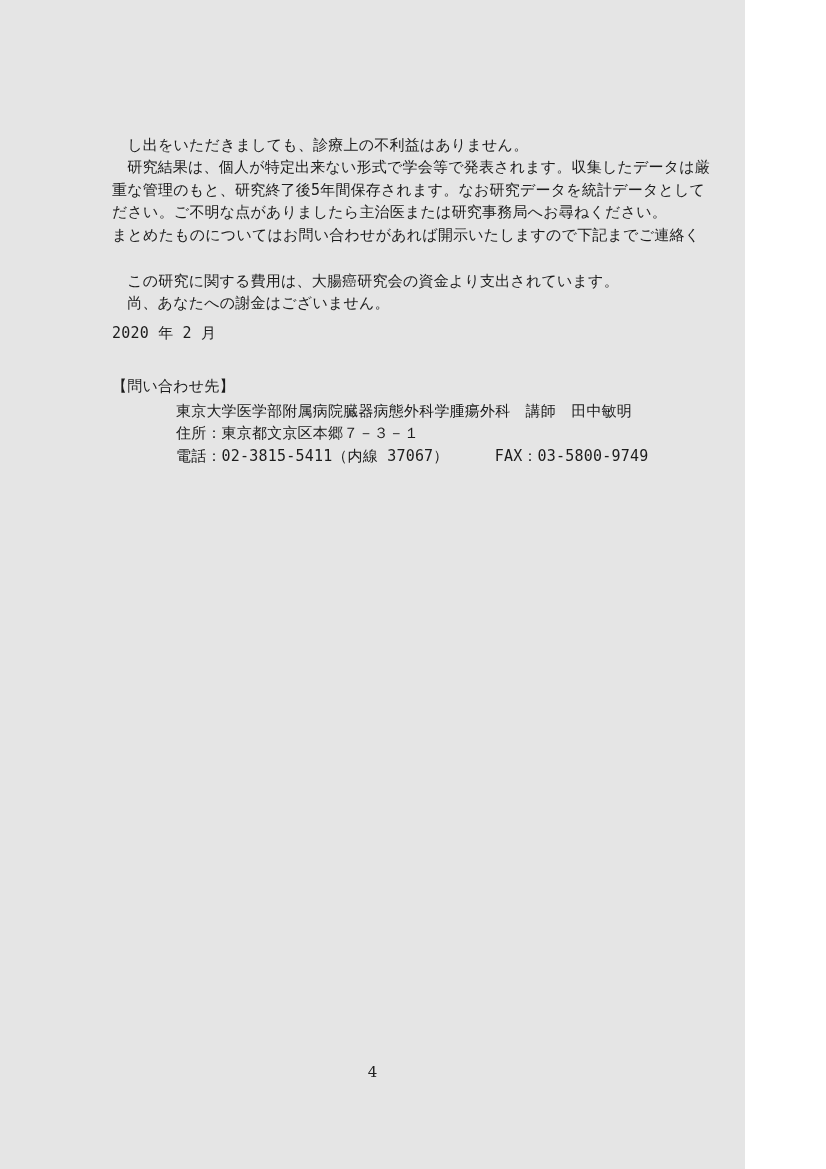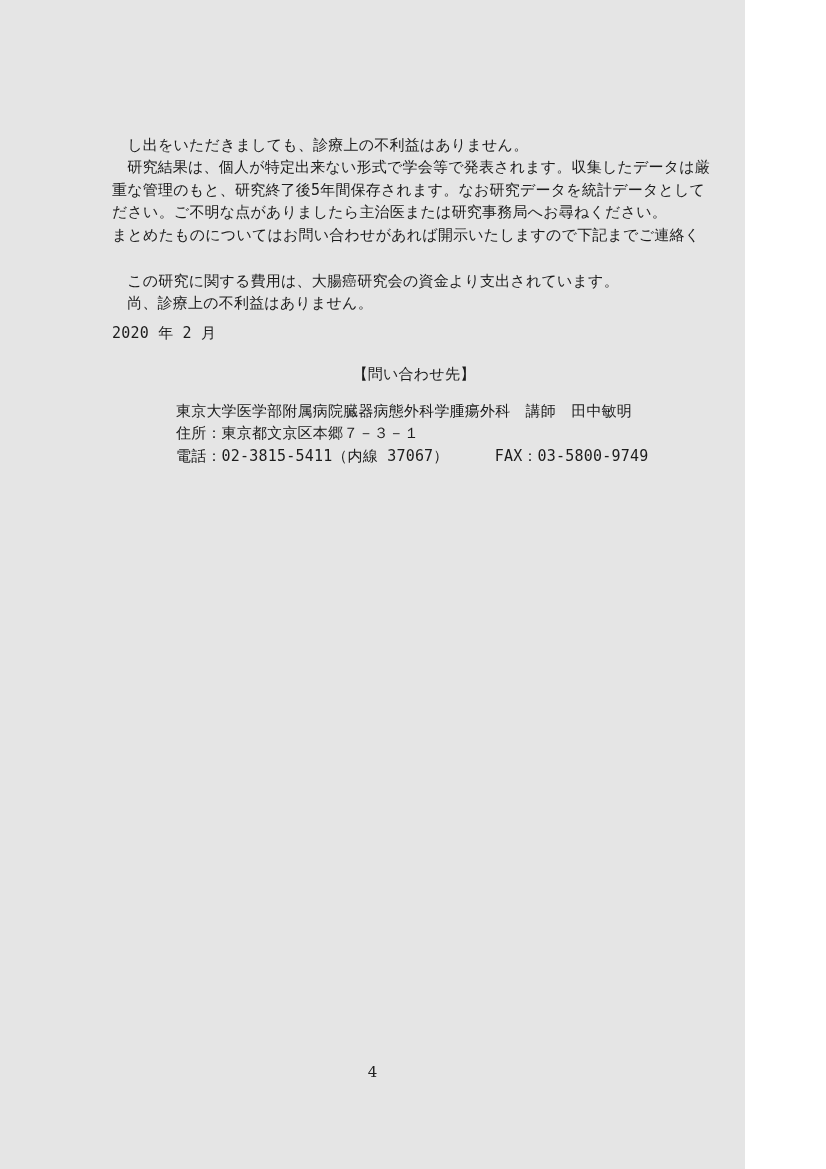--- a/index.html
+++ b/index.html
@@ -31,21 +31,21 @@
   .line {
     font-size: 15px;
     line-height: 22.4px;
     white-space: pre;
     letter-spacing: 0.2px;
   }
   .para-disclosure { top: 134px; }
   .para-funding    { top: 261px; margin-top: 9px; }
   .date-block      { top: 322px; }
   .date-line       { text-align: left; }
-  .contact-heading-block { top: 363px; text-align: center; }
+  .contact-heading-block { top: 375px; }
   .contact-lines   { top: 385px; margin-top: 15px; }
   .contact-lines .line { padding-left: 64px; }
   .page-number {
     position: absolute;
     top: 1062px;
     left: 0;
     width: 100%;
     text-align: center;
     font-family: "DejaVu Serif", "Liberation Serif", serif;
     font-size: 15px;
@@ -62,21 +62,21 @@
     <div class="para para-disclosure">
       <div class="line">　し出をいただきましても、診療上の不利益はありません。</div>
       <div class="line">　研究結果は、個人が特定出来ない形式で学会等で発表されます。収集したデータは厳</div>
       <div class="line">重な管理のもと、研究終了後5年間保存されます。なお研究データを統計データとして</div>
       <div class="line">ださい。ご不明な点がありましたら主治医または研究事務局へお尋ねください。</div>
       <div class="line">まとめたものについてはお問い合わせがあれば開示いたしますので下記までご連絡く</div>
     </div>
 
     <div class="para para-funding">
       <div class="line">　この研究に関する費用は、大腸癌研究会の資金より支出されています。</div>
-      <div class="line">　尚、診療上の不利益はありません。</div>
+      <div class="line">　尚、あなたへの謝金はございません。</div>
     </div>
 
     <div class="para date-block">
       <div class="line date-line">2020 年 2 月</div>
     </div>
 
     <div class="para contact-heading-block">
       <div class="line">【問い合わせ先】</div>
     </div>
 

